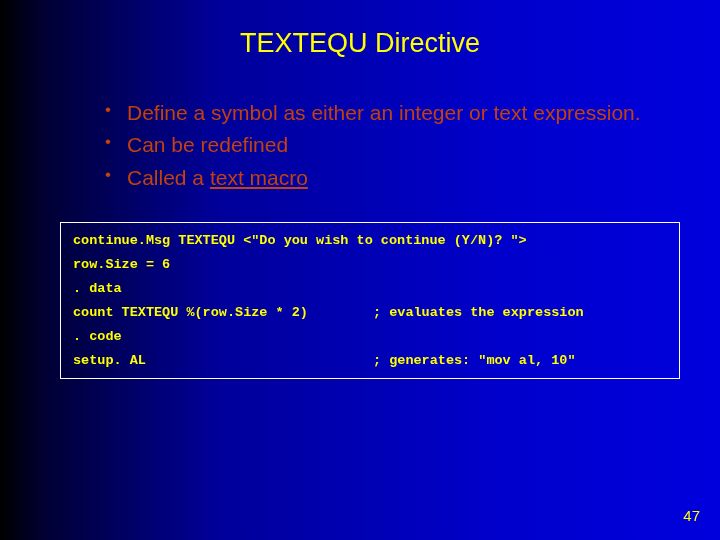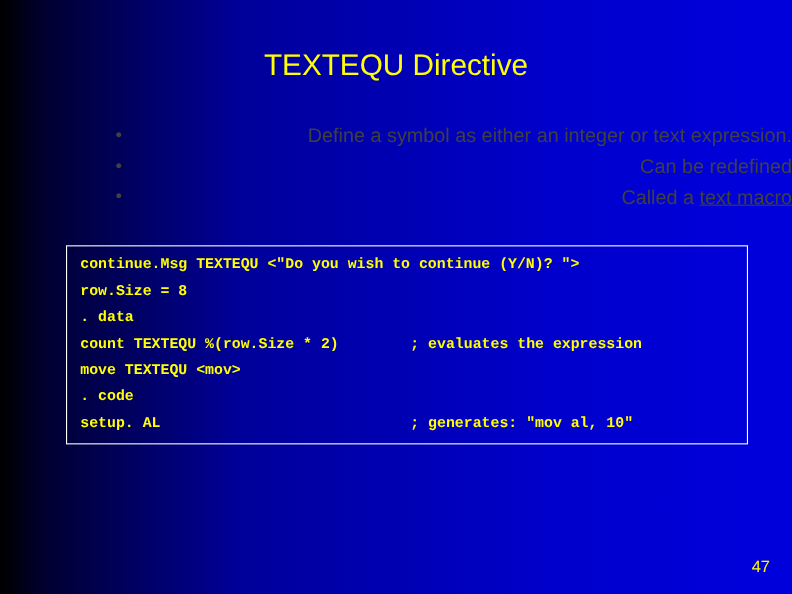--- a/index.html
+++ b/index.html
@@ -11,29 +11,28 @@
   }
   body {
     background: linear-gradient(to right, #000000 0%, #000033 6%, #000099 30%, #0000cc 70%, #0000dd 100%);
     font-family: Arial, Helvetica, sans-serif;
     position: relative;
   }
   .title {
     text-align: center;
     font-size: 27px;
     color: #ffff00;
-    padding-top: 44px;
+    padding-top: 28px;
     padding-bottom: 18px;
   }
   .bullets {
-    color: #404040;
-    font-size: 18px;
+    color: #c2410c;
+    font-size: 21px;
     margin-left: 65px;
     line-height: 1.4;
-    text-align: right;
   }
   .bullets li {
     list-style: none;
     position: relative;
     padding-left: 22px;
     margin-bottom: 3px;
   }
   .bullets li::before {
     content: "•";
     position: absolute;
@@ -77,21 +76,20 @@
 <div class="title">TEXTEQU Directive</div>
 
 <ul class="bullets">
   <li>Define a symbol as either an integer or text expression.</li>
   <li>Can be redefined</li>
   <li><span>Called a </span><span class="underline">text macro</span></li>
 </ul>
 
 <div class="codebox">
   <div class="line">continue.Msg TEXTEQU &lt;"Do you wish to continue (Y/N)? "&gt;</div>
-  <div class="line">row.Size = 8</div>
+  <div class="line">row.Size = 6</div>
   <div class="line">. data</div>
   <div class="line"><span style="display:inline-block;width:300px;">count TEXTEQU %(row.Size * 2)</span><span class="comment">; evaluates the expression</span></div>
-  <div class="line">move TEXTEQU &lt;mov&gt;</div>
   <div class="line">. code</div>
   <div class="line"><span style="display:inline-block;width:300px;">setup. AL</span><span class="comment">; generates: "mov al, 10"</span></div>
 </div>
 
 <div class="pagenum">47</div>
 
 </body></html>

